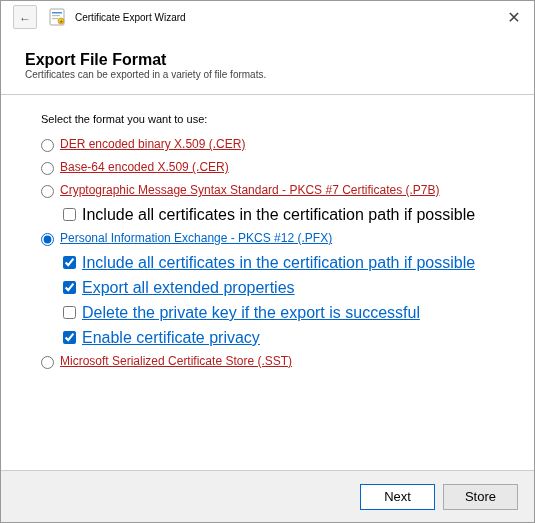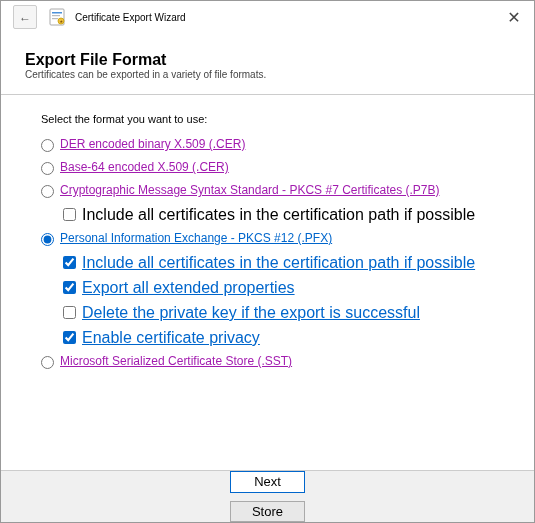--- a/index.html
+++ b/index.html
@@ -116,21 +116,21 @@
       flex-shrink: 0;
       cursor: pointer;
     }
     .radio-label {
       font-size: 12px;
       color: #0066cc;
       text-decoration: underline;
       cursor: pointer;
     }
     .radio-label.disabled {
-      color: #a21caf;
+      color: #b91c1c;
     }
     .radio-label.selected {
       color: #0066cc;
       font-weight: normal;
     }
     .sub-options {
       margin-left: 22px;
       margin-bottom: 4px;
     }
     .checkbox-row {
@@ -157,21 +157,20 @@
     .footer {
       height: 52px;
       background: #f0f0f0;
       border-top: 1px solid #ccc;
       display: flex;
       align-items: center;
       justify-content: flex-end;
       padding: 0 16px;
       gap: 8px;
       flex-shrink: 0;
-      flex-direction: column;
     }
     .btn {
       min-width: 75px;
       height: 26px;
       padding: 0 16px;
       border: 1px solid #aaa;
       background: #e8e8e8;
       font-size: 13px;
       cursor: pointer;
       display: flex;

